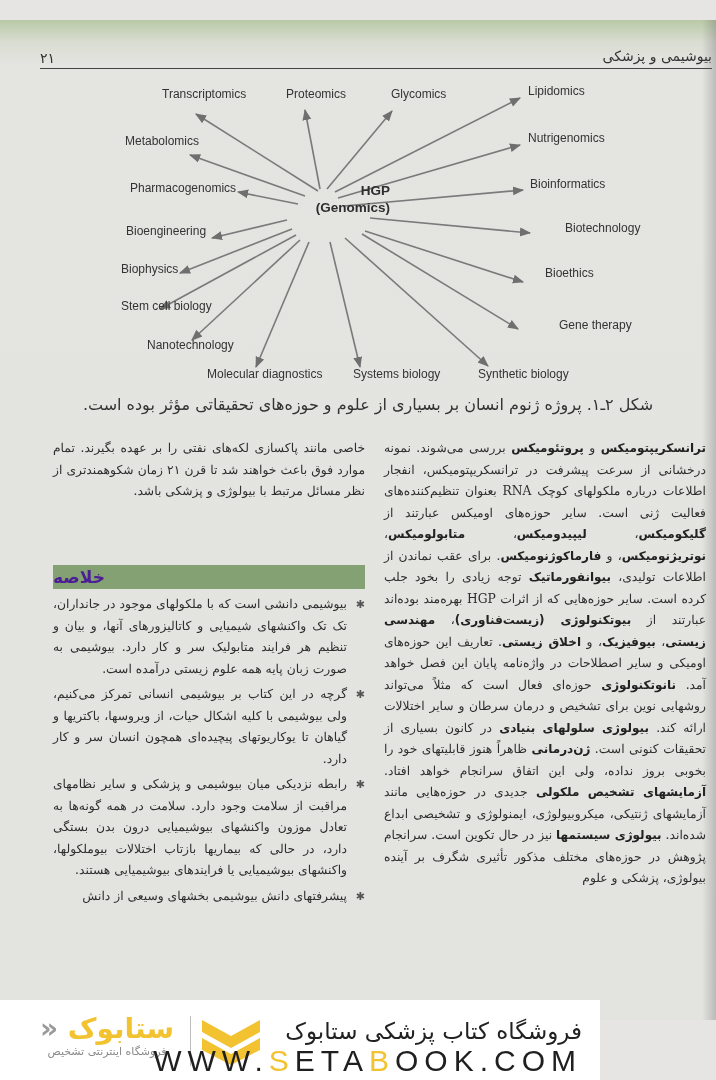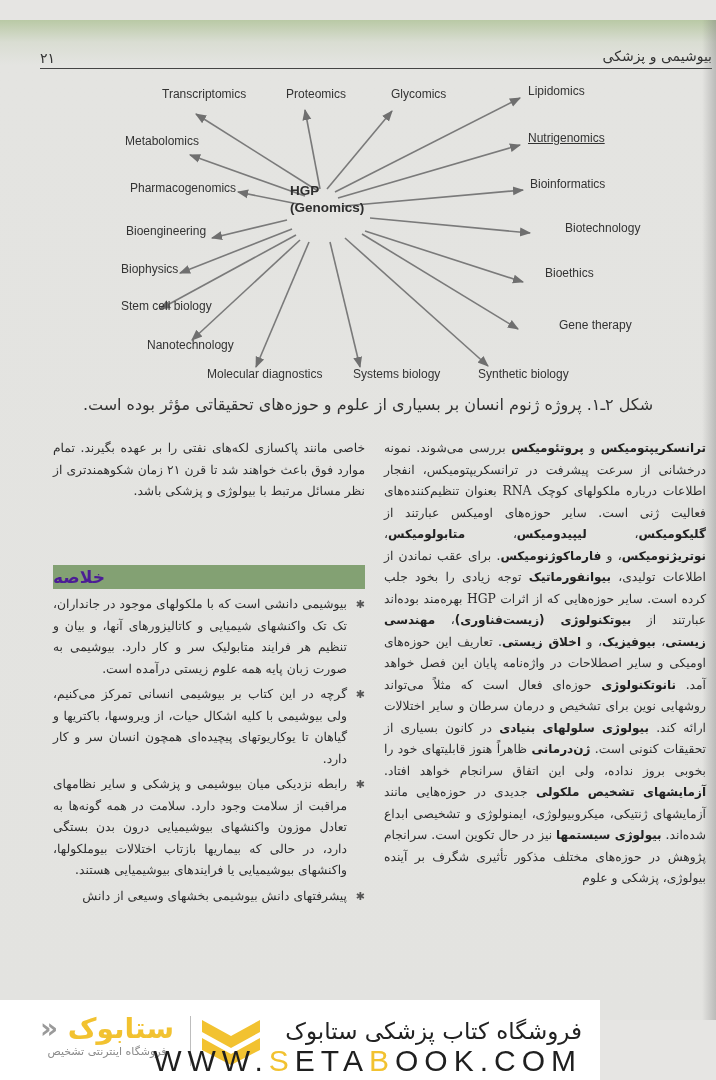--- a/index.html
+++ b/index.html
@@ -32,21 +32,21 @@
     position: absolute; right: 0; top: 2px; font-size: 14px; direction: rtl; color: #333;
     font-family: "DejaVu Sans", sans-serif;
   }
   .diagram { position: absolute; left: 0; top: 60px; width: 716px; height: 320px; }
   .diagram svg { position: absolute; left: 0; top: 0; }
   .node {
     position: absolute; font-family: "Liberation Sans", sans-serif; font-size: 12px;
     color: #333; white-space: nowrap;
   }
   .hub {
-    position: absolute; left: 290px; top: 102px; width: 100px; text-align: left;
+    position: absolute; left: 290px; top: 102px; width: 100px; text-align: right;
     font-family: "Liberation Sans", sans-serif; font-weight: bold; font-size: 13.5px;
     color: #2d2d2d; line-height: 17px;
   }
   .caption {
     position: absolute; left: 40px; right: 20px; top: 375px; text-align: center;
     direction: rtl; font-size: 16px; color: #333;
     font-family: "DejaVu Sans", sans-serif;
   }
   .col {
     position: absolute; direction: rtl; text-align: justify;
@@ -133,21 +133,21 @@
     <div class="hub">
       <div>HGP</div>
       <div>(Genomics)</div>
     </div>
     <div id="nodes">
         <div class="node" style="left: 162px; top: 7px;">Transcriptomics</div>
         <div class="node" style="left: 286px; top: 7px;">Proteomics</div>
         <div class="node" style="left: 391px; top: 7px;">Glycomics</div>
         <div class="node" style="left: 528px; top: 4px;">Lipidomics</div>
         <div class="node" style="left: 125px; top: 54px;">Metabolomics</div>
-        <div class="node" style="left: 528px; top: 51px; text-decoration: underline;">Nutrigenomics</div>
+        <div class="node" style="left: 528px; top: 51px;">Nutrigenomics</div>
         <div class="node" style="left: 130px; top: 101px;">Pharmacogenomics</div>
         <div class="node" style="left: 530px; top: 97px;">Bioinformatics</div>
         <div class="node" style="left: 126px; top: 144px; text-align: center;">Bioengineering</div>
         <div class="node" style="left: 565px; top: 141px;">Biotechnology</div>
         <div class="node" style="left: 121px; top: 182px;">Biophysics</div>
         <div class="node" style="left: 545px; top: 186px;">Bioethics</div>
         <div class="node" style="left: 121px; top: 219px;">Stem cell biology</div>
         <div class="node" style="left: 559px; top: 238px;">Gene therapy</div>
         <div class="node" style="left: 147px; top: 258px;">Nanotechnology</div>
         <div class="node" style="left: 207px; top: 287px;">Molecular diagnostics</div>

